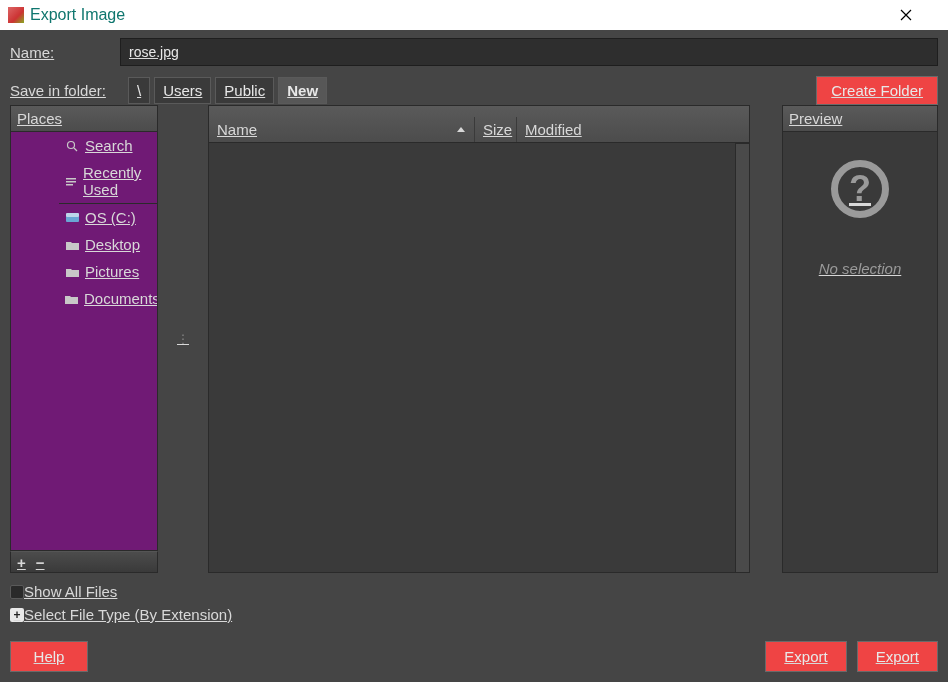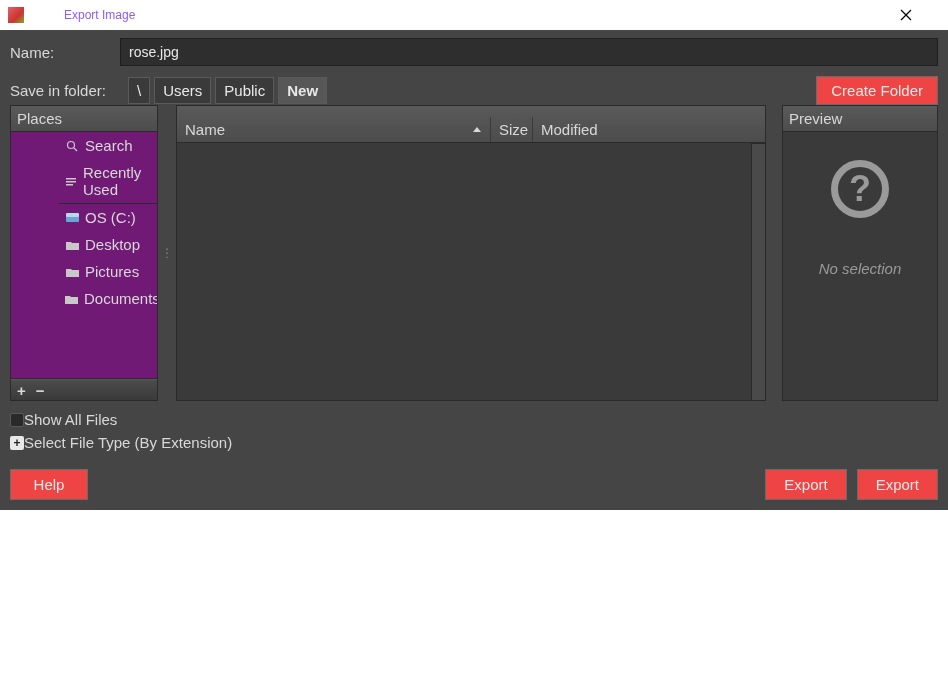--- a/index.html
+++ b/index.html
@@ -1,36 +1,36 @@
 <!DOCTYPE html>
 <html><head>
 <meta charset="utf-8">
 <style>
   * { box-sizing: border-box; margin: 0; padding: 0; font-family: "Segoe UI", Tahoma, sans-serif; }
   body { background: #fff; width: 948px; height: 682px; overflow: hidden; }
 
   .titlebar { height: 30px; background: #fff; display: flex; align-items: center; padding: 0 8px; }
   .titlebar .appicon { width: 16px; height: 16px; background: linear-gradient(135deg,#d66,#c33 60%,#8a2); margin-right: 6px; }
-  .titlebar .title { font-size: 12px; color: #8b5cf6; flex: 1; margin-left: 34px; }
+  .titlebar .title { font-size: 16px; color: #0f766e; flex: 1; }
   .titlebar .close { width: 40px; text-align: center; font-size: 16px; cursor: pointer; }
 
-  .client { background: #454545; color: #d8d8d8; width: 948px; height: 480px; padding: 8px 10px 10px 10px; display: flex; flex-direction: column; font-size: 15px; }
+  .client { background: #454545; color: #d8d8d8; width: 948px; height: 652px; padding: 8px 10px 10px 10px; display: flex; flex-direction: column; font-size: 15px; text-decoration: underline; }
 
   .row { display: flex; align-items: center; margin-bottom: 10px; }
   .label { width: 110px; }
   .name-input { flex: 1; background: #2e2e2e; border: 1px solid #1e1e1e; color: #e8e8e8; padding: 5px 8px; font-size: 14px; outline: none; }
 
   .crumb-row { display: flex; align-items: center; }
   .crumb-row .label { width: 118px; }
   .crumbs { display: flex; gap: 4px; flex: 1; }
   .crumb { background: #3a3a3a; border: 1px solid #5a5a5a; color: #e8e8e8; padding: 4px 8px; font-size: 15px; cursor: pointer; }
   .crumb.active { background: #575757; font-weight: 600; }
   .btn { background: #ef4444; border: 1px solid #6a6a6a; color: #e8e8e8; padding: 5px 14px; font-size: 15px; cursor: pointer; }
 
-  .main { display: flex; gap: 6px; flex: 1; min-height: 0; }
+  .main { display: flex; gap: 22px; flex: 1; min-height: 0; }
 
   .places-col { width: 148px; display: flex; flex-direction: column; }
   .col-header { background: linear-gradient(#5a5a5a,#4c4c4c); border: 1px solid #2a2a2a; padding: 4px 6px; font-size: 15px; }
   .places-list { flex: 1; background: #701a75; border: 1px solid #2a2a2a; border-top: none; overflow: auto; padding-left: 48px; }
   .place { padding: 5px 6px; display: flex; align-items: center; gap: 6px; cursor: pointer; font-size: 15px; }
   .place-sep { border-top: 1px solid #2a2a2a; }
   .ico { width: 14px; height: 14px; display: inline-flex; align-items: center; justify-content: center; color: #c8c8c8; font-size: 12px; }
   .places-foot { height: 22px; background: linear-gradient(#4c4c4c,#3a3a3a); border: 1px solid #2a2a2a; border-top: 1px solid #555; display: flex; align-items: center; gap: 10px; padding: 0 6px; }
 
   .splitter { width: 6px; display: flex; align-items: center; justify-content: center; cursor: col-resize; color: #888; }

